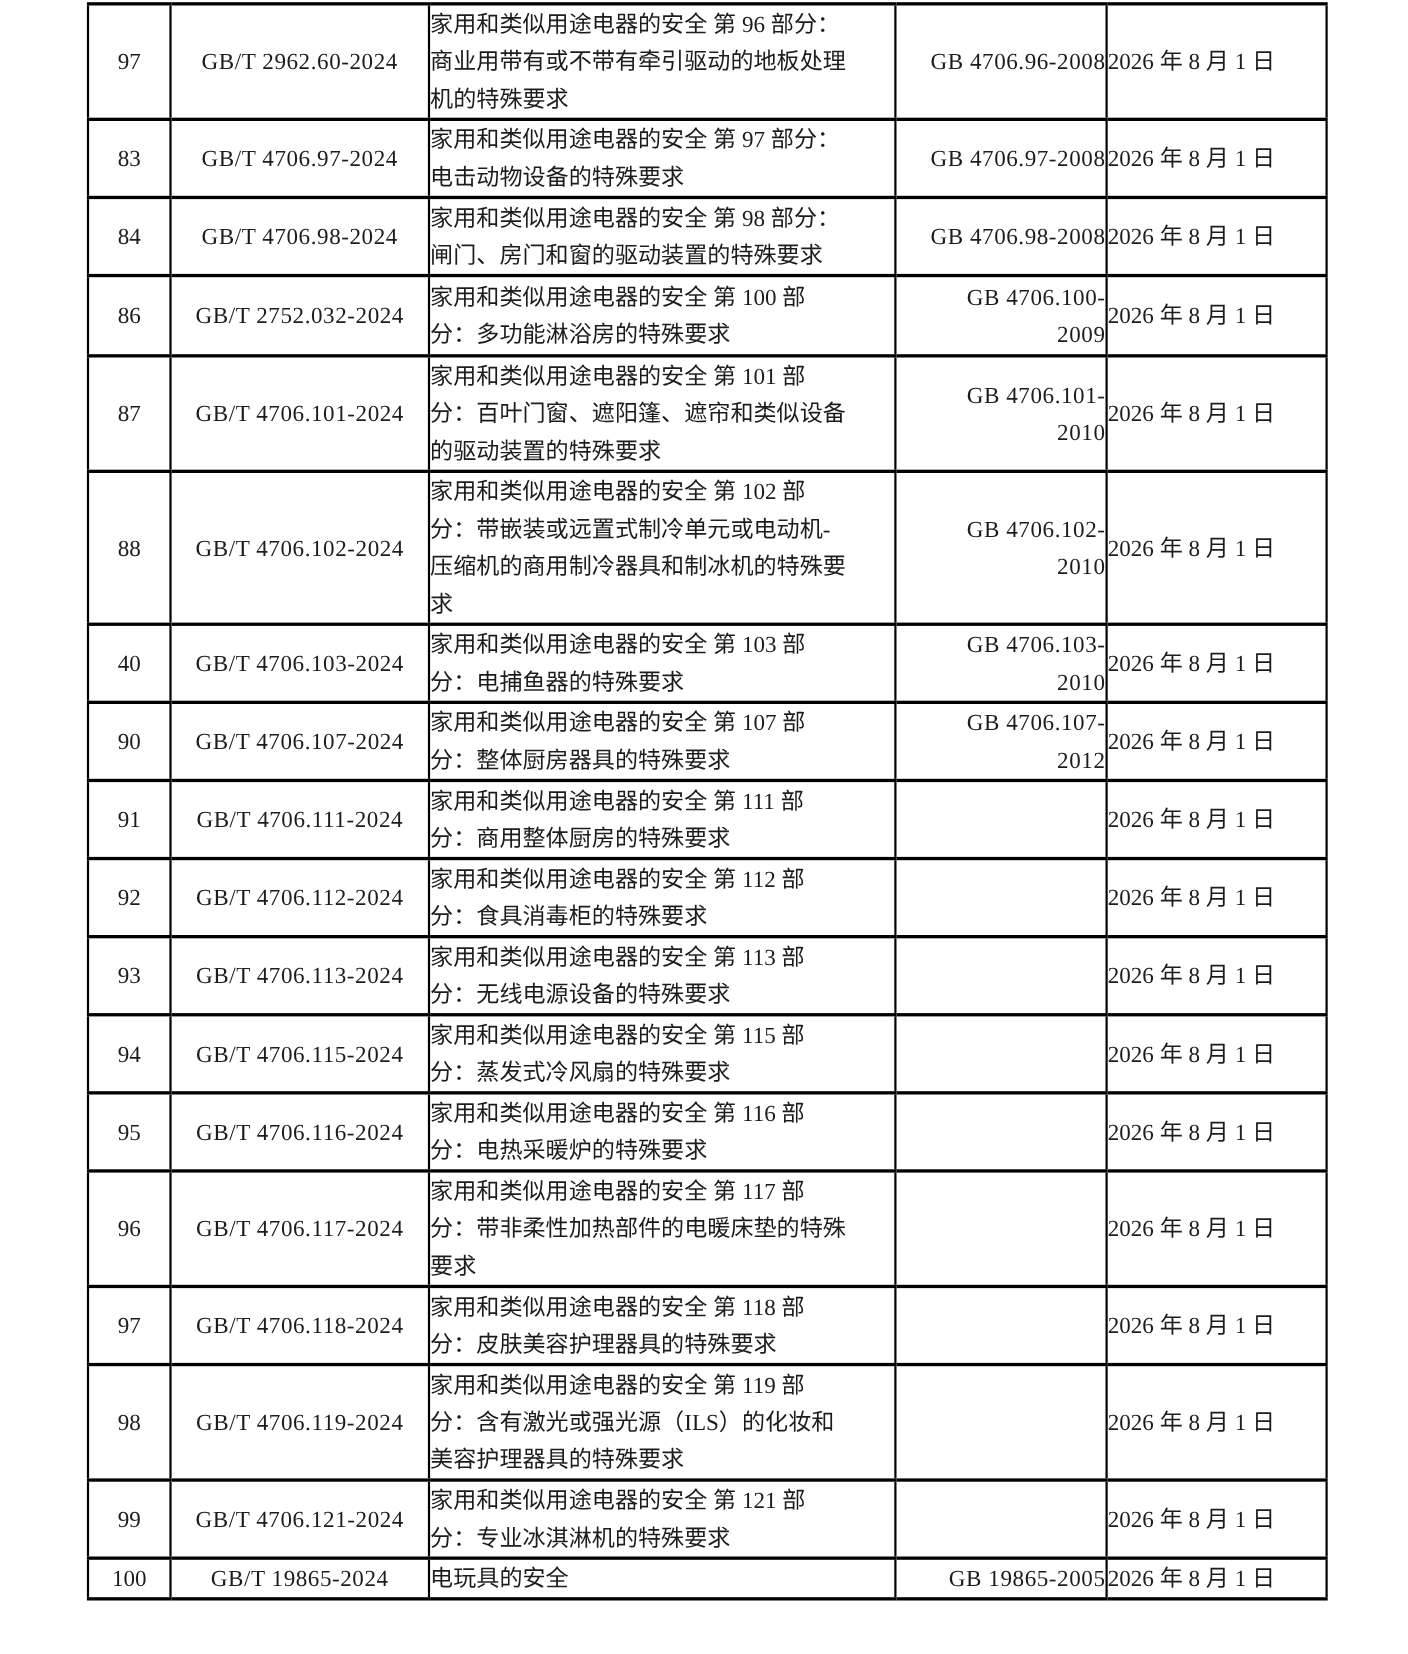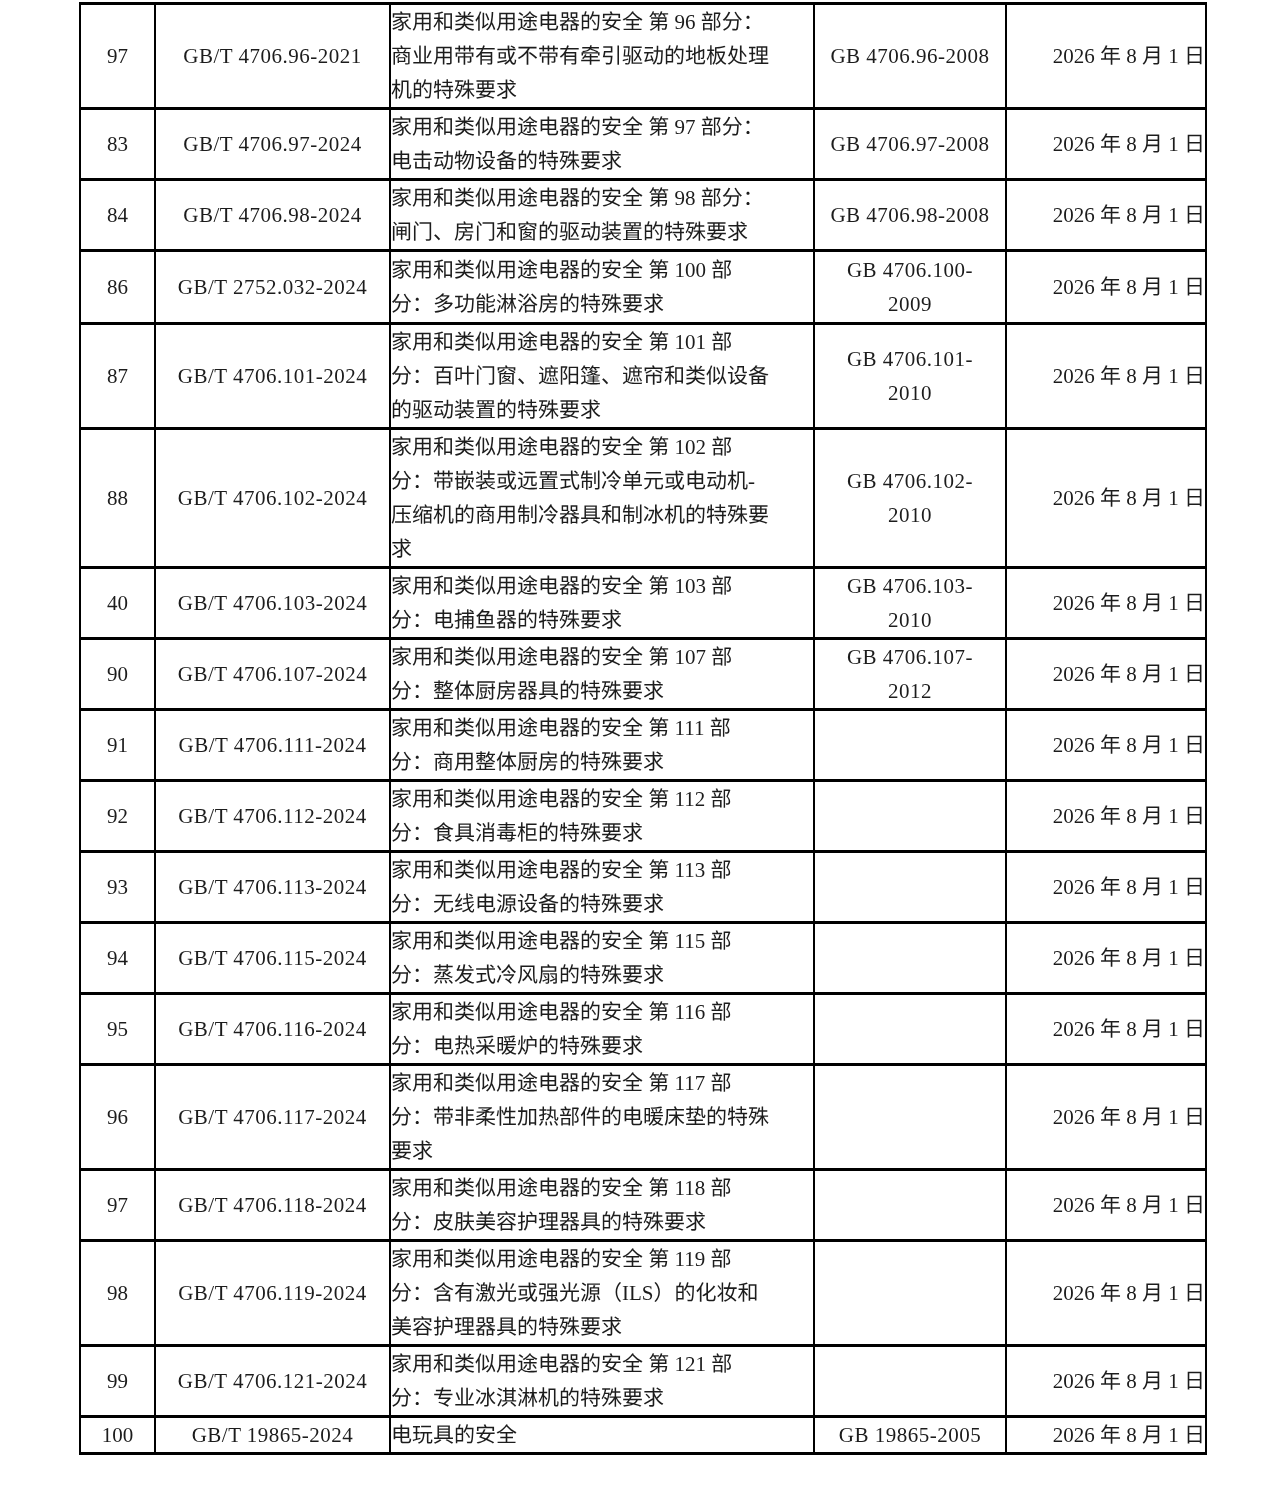--- a/index.html
+++ b/index.html
@@ -29,38 +29,38 @@
     font-size: 21px;
     line-height: 34px;
     vertical-align: middle;
     padding: 0;
     overflow: hidden;
     word-break: break-all;
   }
   td.cell-num   { text-align: center; }
   td.cell-std   { text-align: center; letter-spacing: 0.5px; }
   td.cell-name  { text-align: left; padding: 1px 9px; white-space: pre-line; }
-  td.cell-old   { text-align: center; padding: 1px 9px; white-space: pre-line; letter-spacing: 0.5px; }
-  td.cell-date  { text-align: right; white-space: nowrap; }
+  td.cell-old   { text-align: right; padding: 1px 9px; white-space: pre-line; letter-spacing: 0.5px; }
+  td.cell-date  { text-align: left; white-space: nowrap; }
 </style>
 </head>
 <body>
 
 <table class="std-table">
   <colgroup>
     <col style="width:75px">
     <col style="width:235px">
     <col style="width:424px">
     <col style="width:192px">
     <col style="width:200px">
   </colgroup>
   <tbody>
       <tr style="height: 99px;">
         <td class="cell-num">97</td>
-        <td class="cell-std">GB/T 4706.96-2021</td>
+        <td class="cell-std">GB/T 2962.60-2024</td>
         <td class="cell-name">家用和类似用途电器的安全 第 96 部分：
 商业用带有或不带有牵引驱动的地板处理
 机的特殊要求</td>
         <td class="cell-old">GB 4706.96-2008</td>
         <td class="cell-date">2026 年 8 月 1 日</td>
       </tr>
       <tr style="height: 68px; margin-top: 26px;">
         <td class="cell-num">83</td>
         <td class="cell-std">GB/T 4706.97-2024</td>
         <td class="cell-name">家用和类似用途电器的安全 第 97 部分：

